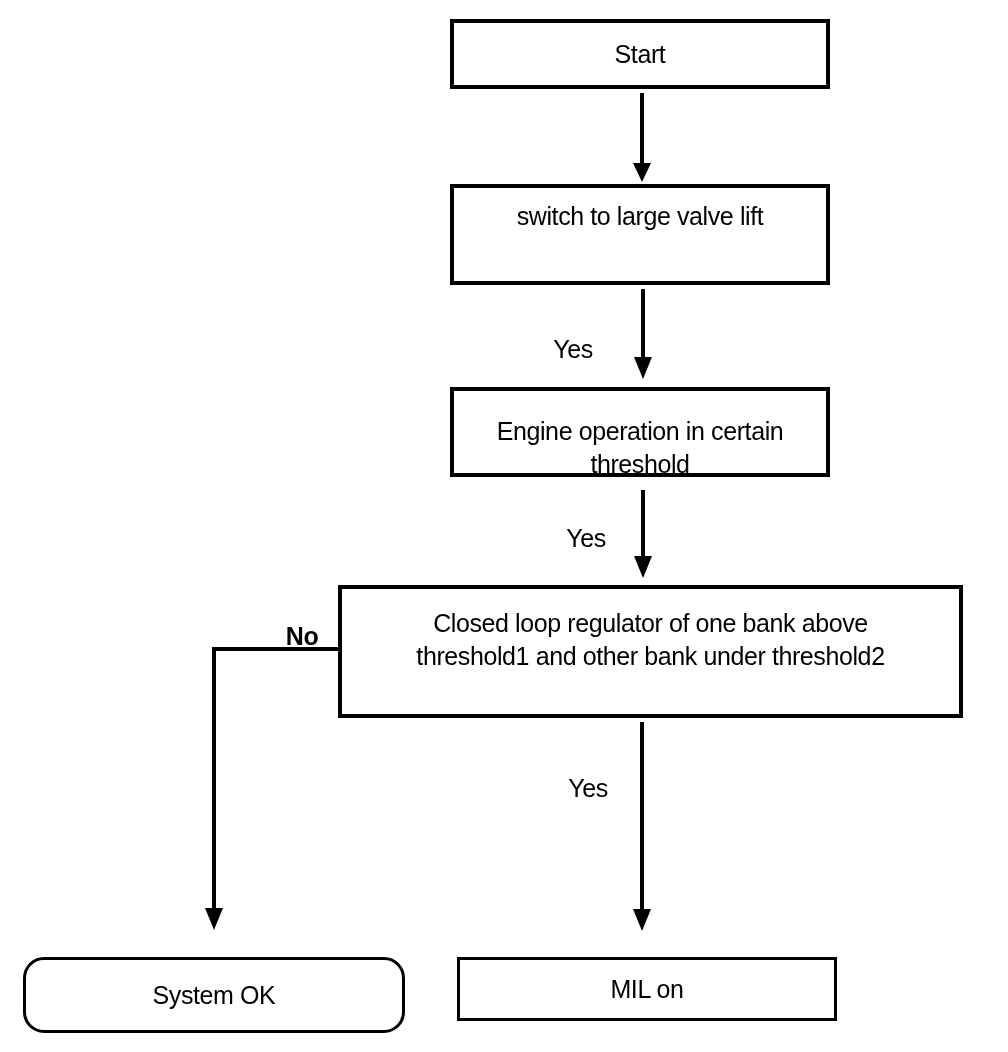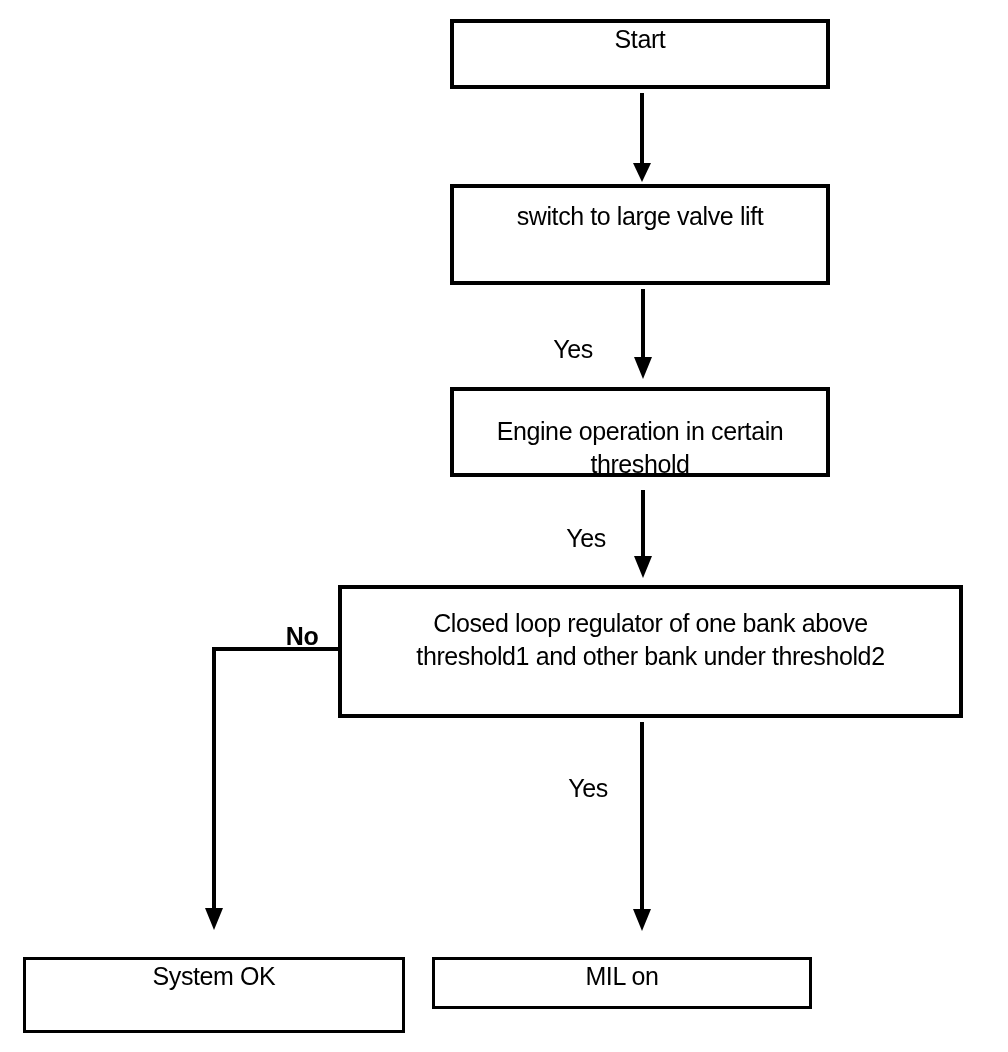--- a/index.html
+++ b/index.html
@@ -29,21 +29,21 @@
     border: 4px solid #000000;
     display: flex;
     justify-content: center;
     text-align: center;
     z-index: 2;
   }
   .node.thin {
     border-width: 3px;
   }
   .node.v-center {
-    align-items: flex-start;
+    align-items: center;
   }
   .node.v-top {
     align-items: flex-start;
   }
   .node-label {
     white-space: pre-line;
     font-size: 25px;
     line-height: 1.32;
     letter-spacing: -0.4px;
   }
@@ -53,22 +53,22 @@
     font-size: 25px;
     letter-spacing: -0.4px;
     z-index: 3;
     white-space: nowrap;
   }
   
   #node-start        { left: 450px; top: 19px;  width: 380px; height: 70px;  }
   #node-switch       { left: 450px; top: 184px; width: 380px; height: 101px; padding-top: 12px; }
   #node-engine       { left: 450px; top: 387px; width: 380px; height: 90px;  padding-top: 24px; }
   #node-closed-loop  { left: 338px; top: 585px; width: 625px; height: 133px; padding-top: 18px; }
-  #node-system-ok    { left: 23px;  top: 957px; width: 382px; height: 76px;  }
-  #node-mil-on       { left: 432px; top: 957px; width: 380px; height: 52px;  }
+  #node-system-ok    { left: 23px;  top: 957px; width: 382px; height: 76px; border-radius: 21px;  }
+  #node-mil-on       { left: 457px; top: 957px; width: 380px; height: 64px;  }
   
   #label-yes-1 { left: 573px; top: 349px; }
   #label-yes-2 { left: 586px; top: 538px; }
   #label-yes-3 { left: 588px; top: 788px; }
   #label-no    { left: 302px; top: 636px; font-weight: bold; }
 </style>
 </head>
 <body>
 
 <div id="canvas">

